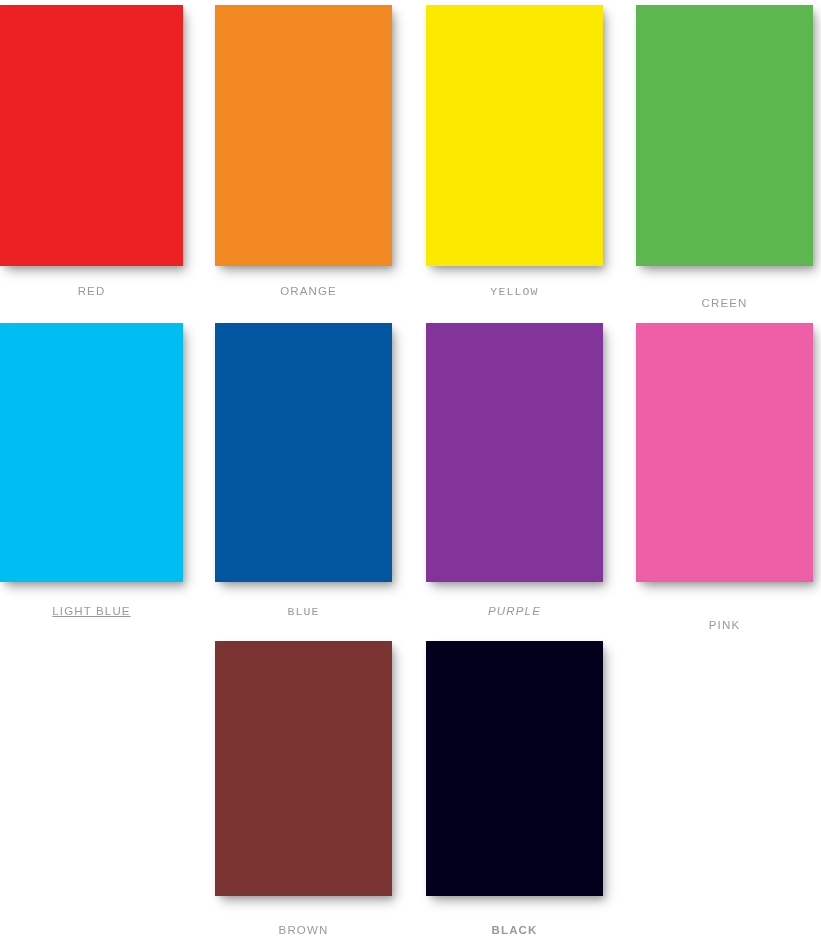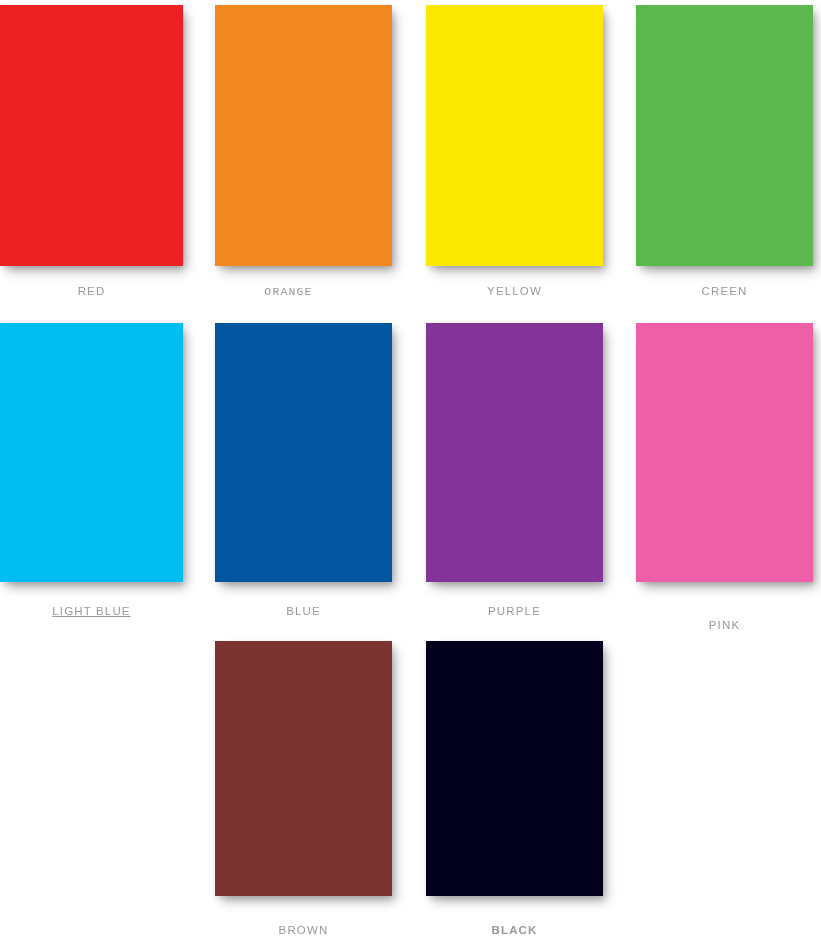--- a/index.html
+++ b/index.html
@@ -54,41 +54,41 @@
 <body>
 
 <div id="palette-grid">
     <div class="swatch-cell" style="left: 0px; top: 5px; width: 183px; height: 261px;">
       <div class="swatch-chip" style="background: rgb(237, 32, 36);"></div>
     </div>
     <div class="swatch-label" style="left: 0px; width: 183px; top: 286px;">RED</div>
     <div class="swatch-cell" style="left: 215px; top: 5px; width: 177px; height: 261px;">
       <div class="swatch-chip" style="background: rgb(241, 136, 33);"></div>
     </div>
-    <div class="swatch-label" style="left: 200px; width: 177px; top: 286px; font-family: Liberation Mono, monospace;">ORANGE</div>
+    <div class="swatch-label" style="left: 220px; width: 177px; top: 286px;">ORANGE</div>
     <div class="swatch-cell" style="left: 426px; top: 5px; width: 177px; height: 261px;">
       <div class="swatch-chip" style="background: rgb(251, 233, 0);"></div>
     </div>
-    <div class="swatch-label" style="left: 426px; width: 177px; top: 286px;">YELLOW</div>
+    <div class="swatch-label" style="left: 426px; width: 177px; top: 286px; font-family: Liberation Mono, monospace;">YELLOW</div>
     <div class="swatch-cell" style="left: 636px; top: 5px; width: 177px; height: 261px;">
       <div class="swatch-chip" style="background: rgb(92, 183, 79);"></div>
     </div>
-    <div class="swatch-label" style="left: 636px; width: 177px; top: 286px;">CREEN</div>
+    <div class="swatch-label" style="left: 636px; width: 177px; top: 298px;">CREEN</div>
     <div class="swatch-cell" style="left: 0px; top: 323px; width: 183px; height: 259px;">
       <div class="swatch-chip" style="background: rgb(0, 189, 242);"></div>
     </div>
     <div class="swatch-label" style="left: 0px; width: 183px; top: 606px; text-decoration: underline;">LIGHT BLUE</div>
     <div class="swatch-cell" style="left: 215px; top: 323px; width: 177px; height: 259px;">
       <div class="swatch-chip" style="background: rgb(2, 85, 159);"></div>
     </div>
-    <div class="swatch-label" style="left: 215px; width: 177px; top: 606px;">BLUE</div>
+    <div class="swatch-label" style="left: 215px; width: 177px; top: 606px; font-family: Liberation Mono, monospace;">BLUE</div>
     <div class="swatch-cell" style="left: 426px; top: 323px; width: 177px; height: 259px;">
       <div class="swatch-chip" style="background: rgb(130, 52, 154);"></div>
     </div>
-    <div class="swatch-label" style="left: 426px; width: 177px; top: 606px;">PURPLE</div>
+    <div class="swatch-label" style="left: 426px; width: 177px; top: 606px; font-style: italic;">PURPLE</div>
     <div class="swatch-cell" style="left: 636px; top: 323px; width: 177px; height: 259px;">
       <div class="swatch-chip" style="background: rgb(239, 95, 167);"></div>
     </div>
     <div class="swatch-label" style="left: 636px; width: 177px; top: 620px;">PINK</div>
     <div class="swatch-cell" style="left: 215px; top: 641px; width: 177px; height: 255px;">
       <div class="swatch-chip" style="background: rgb(123, 51, 49);"></div>
     </div>
     <div class="swatch-label" style="left: 215px; width: 177px; top: 925px;">BROWN</div>
     <div class="swatch-cell" style="left: 426px; top: 641px; width: 177px; height: 255px;">
       <div class="swatch-chip" style="background: rgb(2, 0, 28);"></div>

